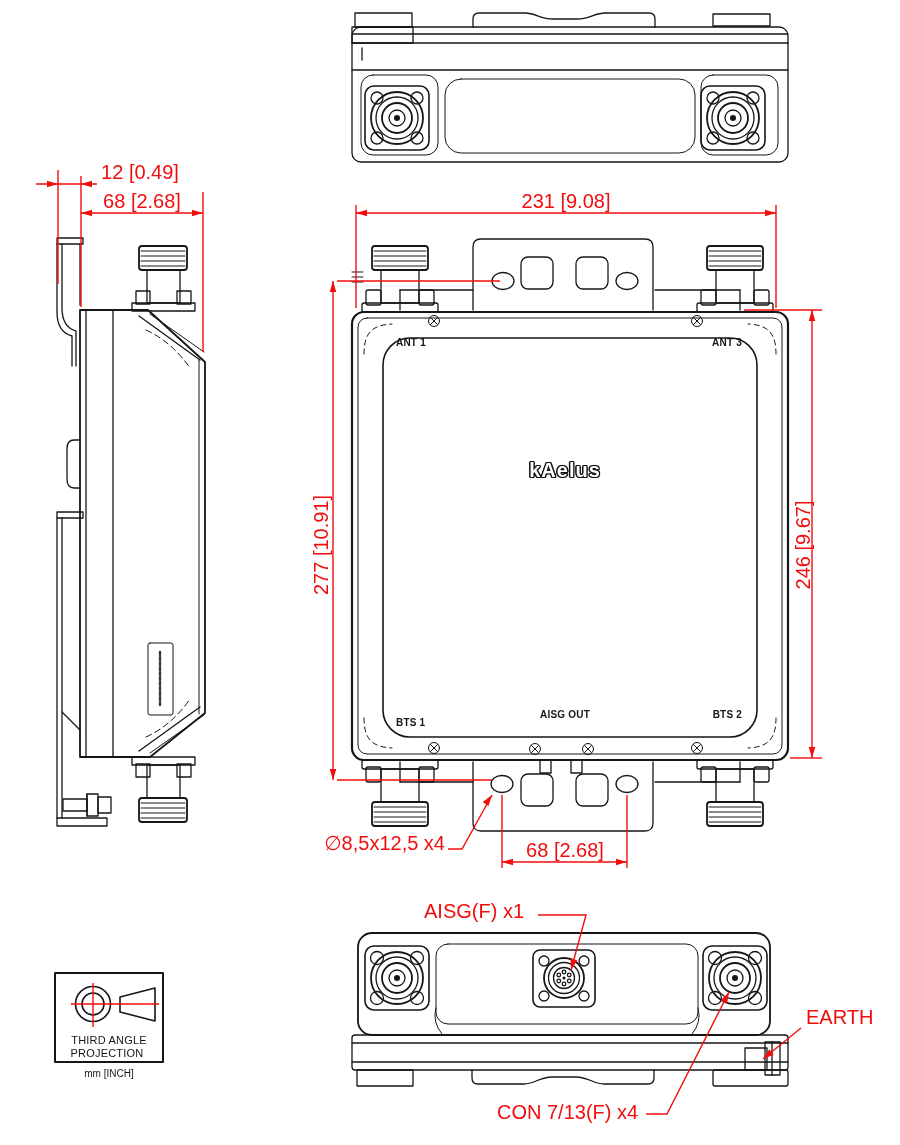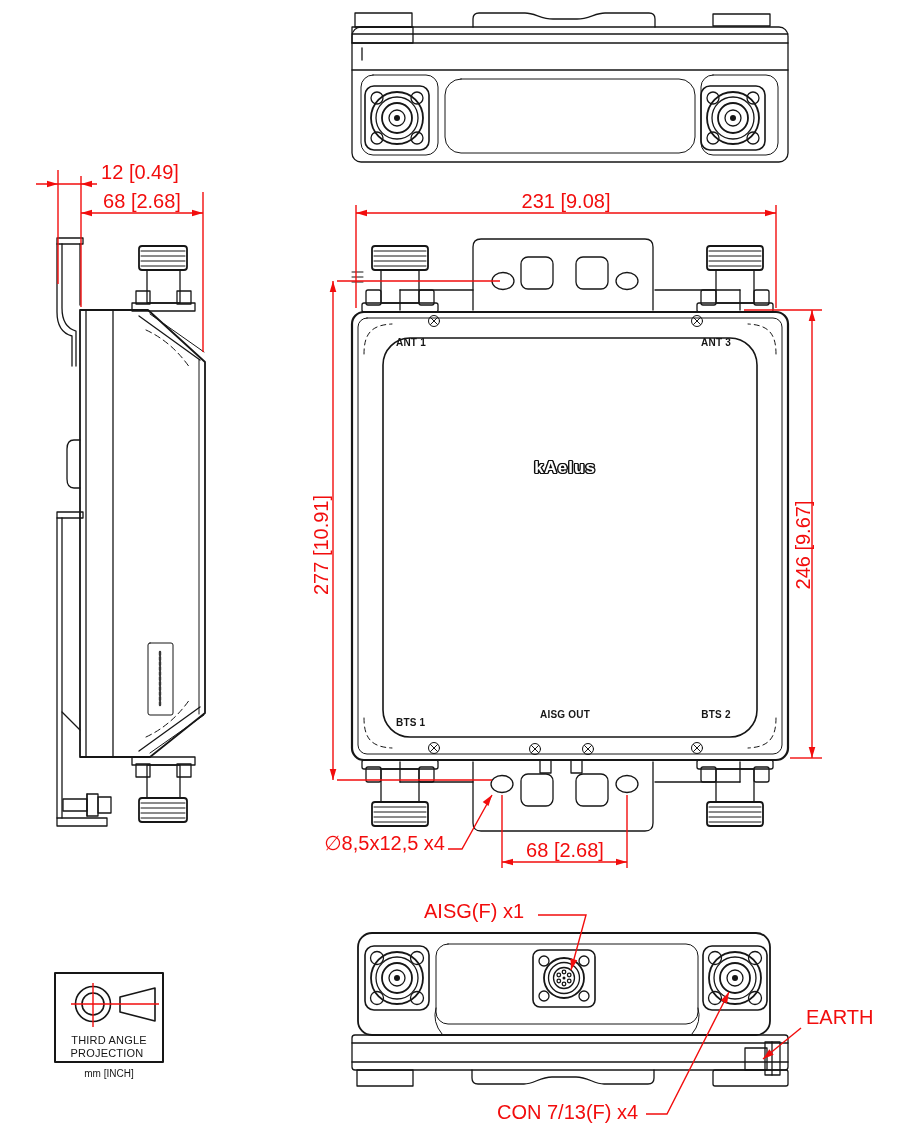--- a/index.html
+++ b/index.html
@@ -4,22 +4,22 @@
 <style>
   html,body{margin:0;padding:0;background:#ffffff;}
   .stage{position:relative;width:900px;height:1145px;background:#fff;overflow:hidden;
          font-family:"Liberation Sans",sans-serif;}
   .stage svg{position:absolute;left:0;top:0;}
   .lbl{position:absolute;white-space:nowrap;color:#161616;line-height:1.1;}
   .red{color:#f20d0d;font-size:20px;}
   .ctr{text-align:center;}
   .rt{text-align:right;}
   .vert{transform:rotate(-90deg);}
-  .small{font-size:10px;font-weight:bold;letter-spacing:.2px;text-align:center;}
-  .logo{font-size:17px;font-weight:bold;letter-spacing:1px;color:#fff;
+  .small{font-size:10px;font-weight:bold;letter-spacing:.2px;}
+  .logo{font-size:20px;font-weight:bold;letter-spacing:1px;color:#fff;
         text-shadow:-1.4px 0 #111,1.4px 0 #111,0 -1.4px #111,0 1.4px #111,
         -1px -1px #111,1px 1px #111,-1px 1px #111,1px -1px #111;}
   .proj{font-size:11px;color:#161616;letter-spacing:.2px;margin-top:8px;}
   .units{font-size:10px;color:#161616;}
 </style>
 </head>
 <body>
 
 <div class="stage">
 

